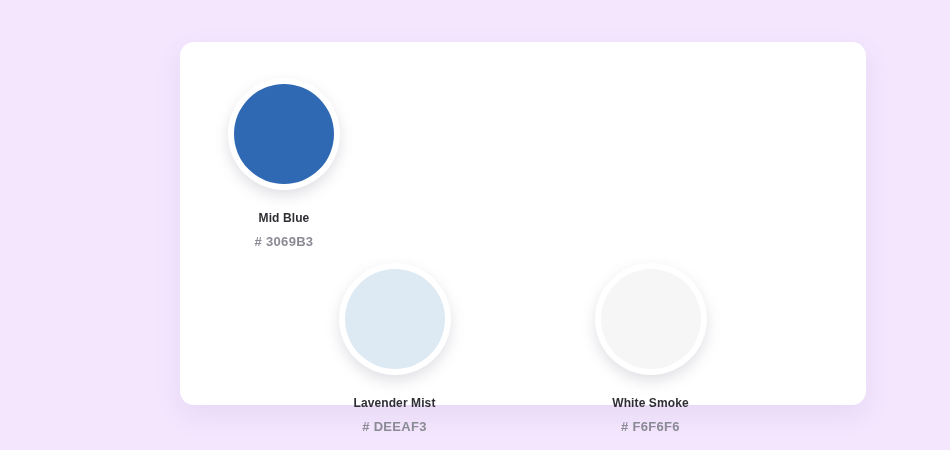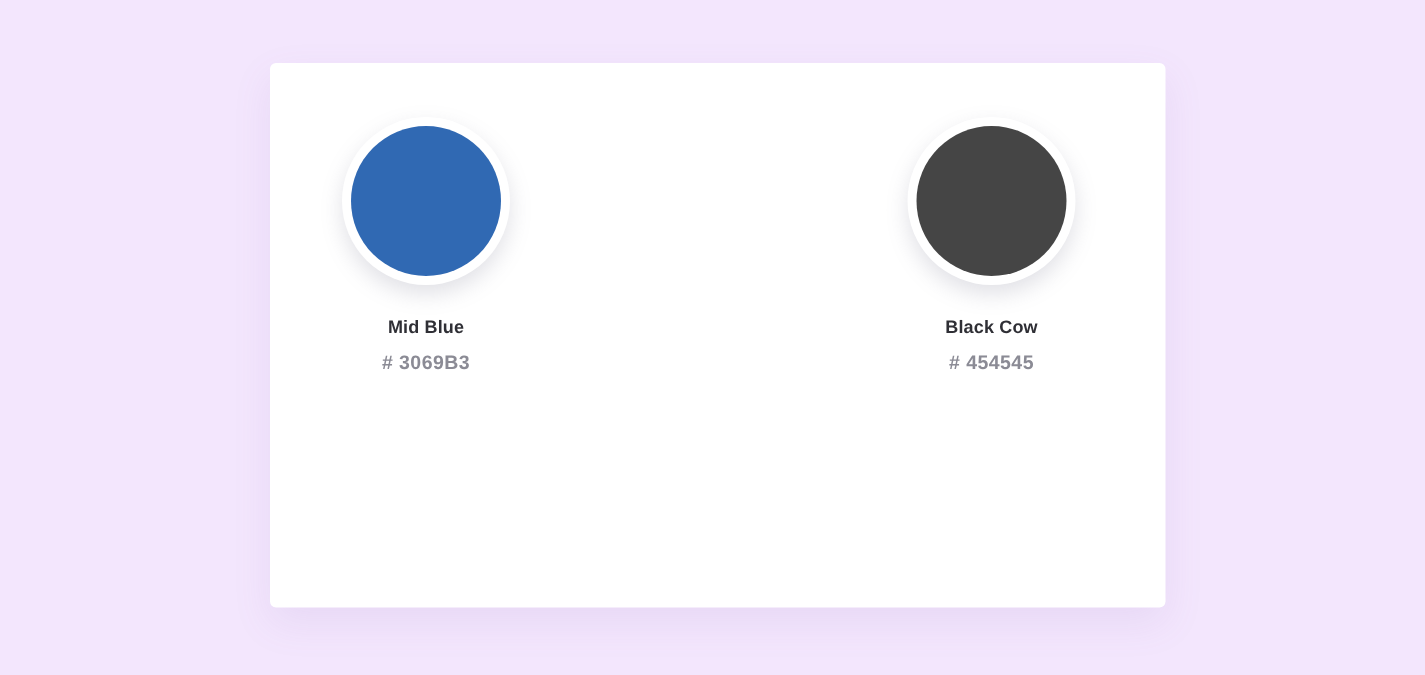--- a/index.html
+++ b/index.html
@@ -20,27 +20,27 @@
     height: 450px;
     display: flex;
     align-items: center;
     justify-content: center;
   }
 
   .palette-card {
     position: absolute;
     left: 180px;
     top: 42px;
-    width: 597px;
+    width: 686px;
     height: 363px;
     background: #ffffff;
-    border-radius: 4px;
+    border-radius: 14px;
     box-shadow: 0 10px 26px rgba(135, 100, 175, 0.10);
     box-sizing: border-box;
-    padding: 36px 12px 0 0;
+    padding: 36px 1px 0 0;
   }
 
   .swatch-row {
     display: flex;
     justify-content: center;
     align-items: flex-start;
   }
 
   .swatch-row.row-top {
     padding: 0 28px;
@@ -107,25 +107,37 @@
 
       <div class="swatch">
         <div class="swatch-disc-wrap">
           <div class="swatch-disc" style="background-color: rgb(48, 105, 179);"></div>
         </div>
         <div class="swatch-name">Mid Blue</div>
         <div class="swatch-hex"># 3069B3</div>
       </div>
 
 
+
+    </div>
+
+    <div class="swatch-row row-bottom">
+
       <div class="swatch">
         <div class="swatch-disc-wrap">
-          <div class="swatch-disc" style="background-color: rgb(69, 69, 69);"></div>
+          <div class="swatch-disc" style="background-color: rgb(222, 234, 243);"></div>
         </div>
-        <div class="swatch-name">Black Cow</div>
-        <div class="swatch-hex"># 454545</div>
+        <div class="swatch-name">Lavender Mist</div>
+        <div class="swatch-hex"># DEEAF3</div>
+      </div>
+
+      <div class="swatch">
+        <div class="swatch-disc-wrap">
+          <div class="swatch-disc" style="background-color: rgb(246, 246, 246);"></div>
+        </div>
+        <div class="swatch-name">White Smoke</div>
+        <div class="swatch-hex"># F6F6F6</div>
       </div>
 
     </div>
-
 
   </div>
 </div>
 
 </body></html>

